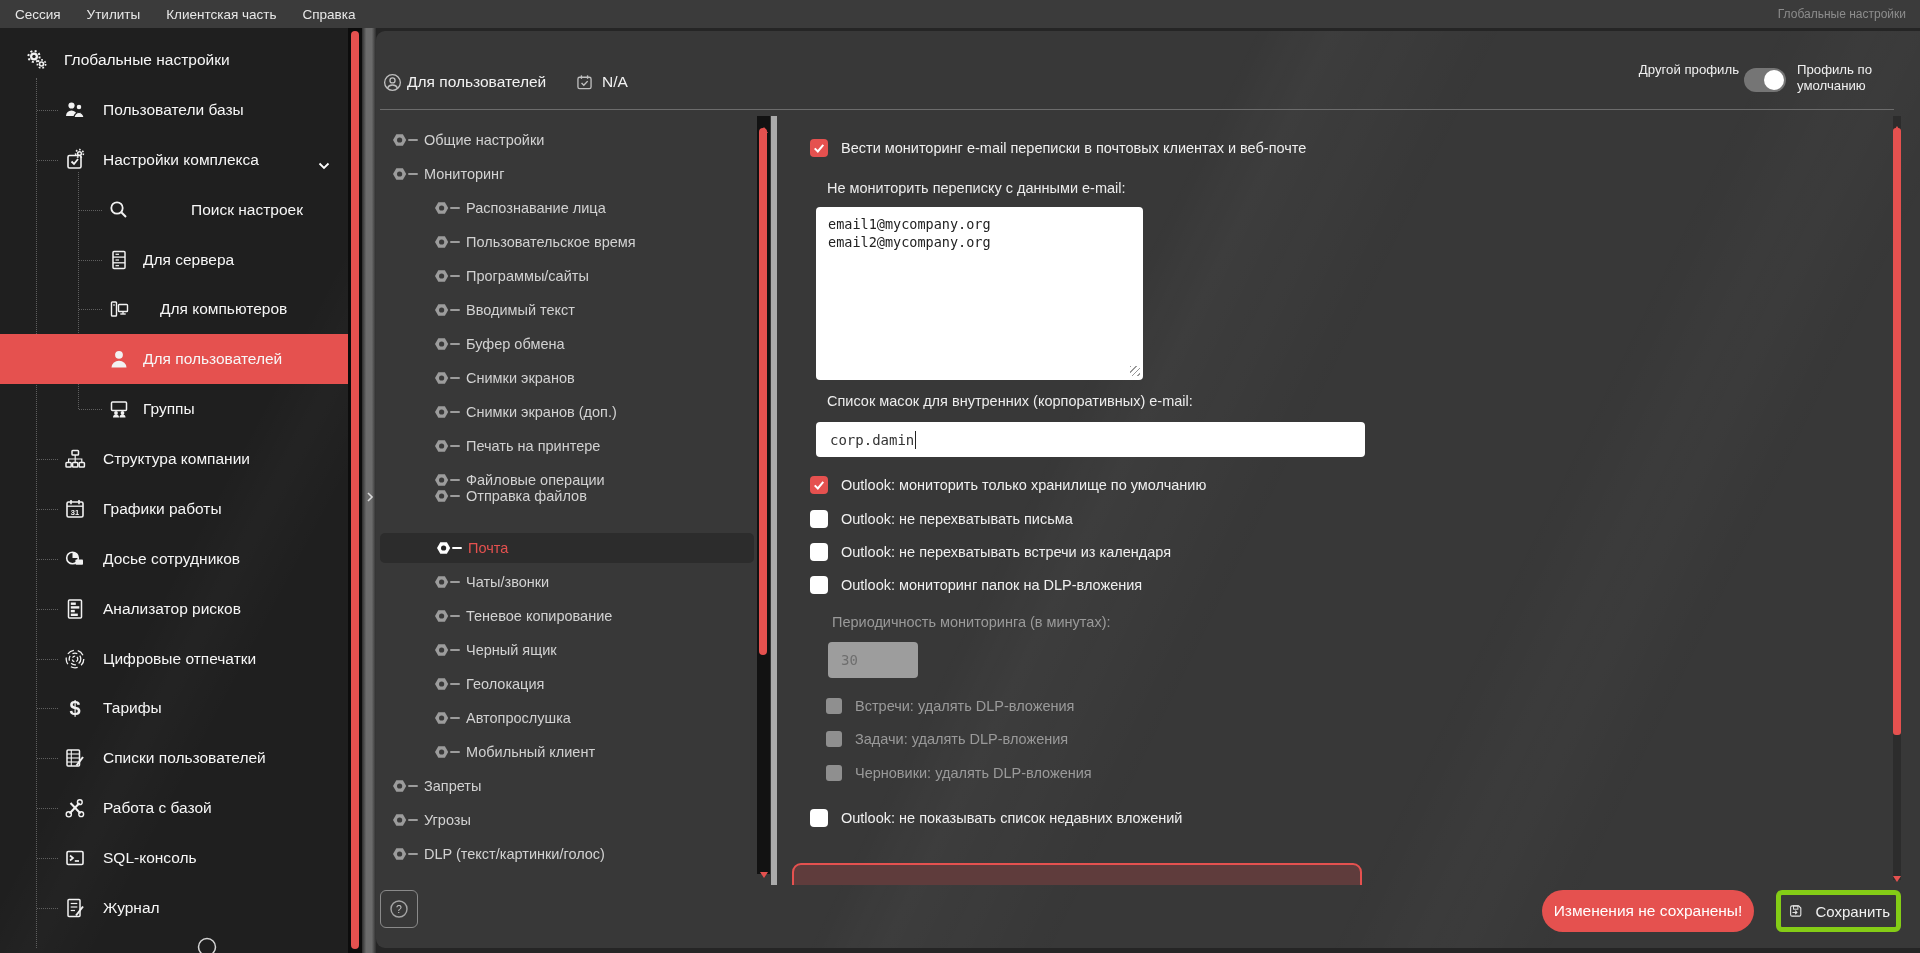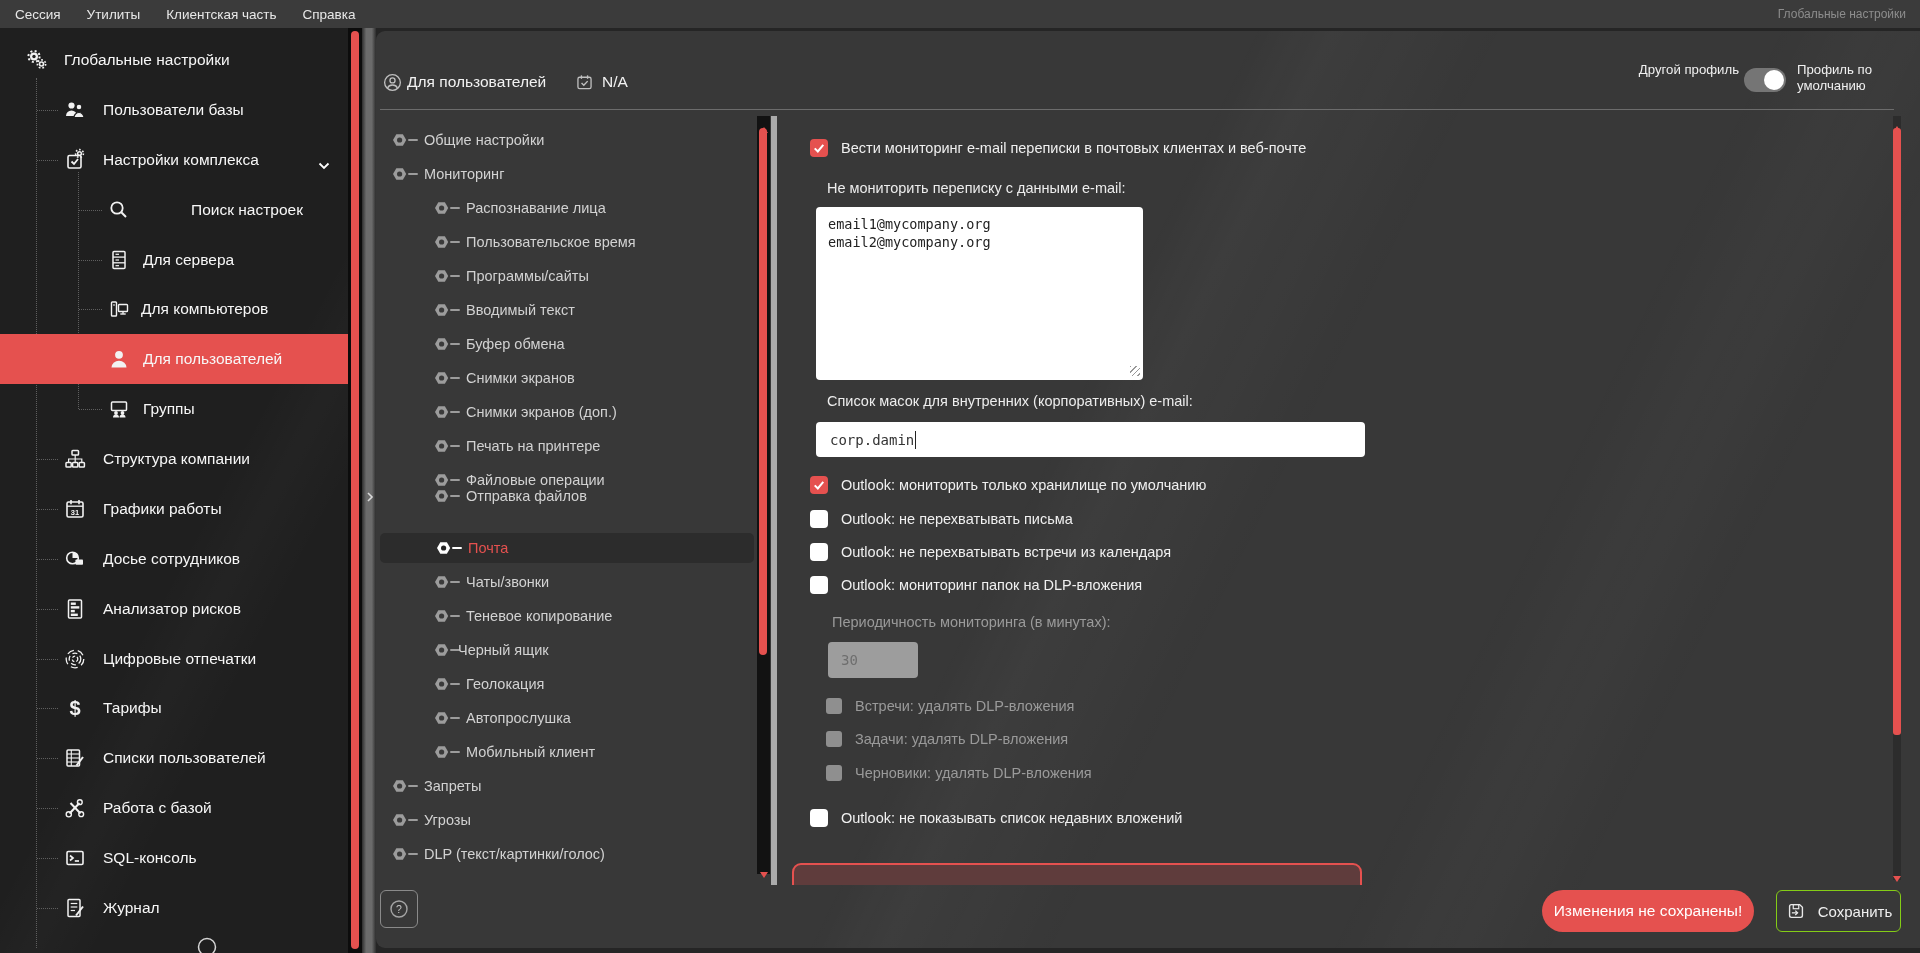--- a/index.html
+++ b/index.html
@@ -86,21 +86,21 @@
       box-sizing:border-box;display:flex;align-items:center;padding-left:13px;
       font-family:"DejaVu Sans Mono",monospace;font-size:14px;color:#6e6e6e}
   #red-row{position:absolute;left:14px;top:747px;width:570px;height:42px;background:#5f3c3c;
       border:2px solid #e5514f;border-radius:9px;box-sizing:border-box}
 
   
   #help-btn{position:absolute;left:380px;top:890px;width:38px;height:38px;border:1px solid #8a8a8a;
       border-radius:6px;box-sizing:border-box;display:flex;align-items:center;justify-content:center;background:transparent}
   #unsaved-btn{position:absolute;left:1542px;top:890px;width:212px;height:42px;border-radius:21px;background:#e5514f;
       display:flex;align-items:center;justify-content:center;color:#fff;font-size:15.5px;border:none}
-  #save-btn{position:absolute;left:1776px;top:890px;width:125px;height:42px;border:1px solid #84cc16;border-radius:6px;
+  #save-btn{position:absolute;left:1776px;top:890px;width:125px;height:42px;border:5px solid #84cc16;border-radius:6px;
       box-sizing:border-box;display:flex;align-items:center;justify-content:center;gap:11px;background:transparent;
       color:#f0f0f0;font-size:15px}
 </style>
 </head>
 <body>
 
 <div id="menubar">
     <span class="menu-item">Сессия</span>
     <span class="menu-item">Утилиты</span>
     <span class="menu-item">Клиентская часть</span>
@@ -168,21 +168,21 @@
     </div>
     <div class="stub" style="left: 79px; top: 281px; width: 23px;"></div>
     <div class="srow" style="top: 261px; height: 40px;">
       <span class="sicon" style="left: 106px;"><svg width="26" height="26" viewBox="0 0 26 26">
           <rect x="5.5" y="6" width="5" height="14" rx="0.8" fill="none" stroke="#f2f2f2" stroke-width="1.4"></rect>
           <line x1="7" y1="9" x2="9" y2="9" stroke="#f2f2f2" stroke-width="1.1"></line>
           <rect x="12.5" y="8.5" width="9" height="7" rx="0.8" fill="none" stroke="#f2f2f2" stroke-width="1.4"></rect>
           <line x1="17" y1="15.5" x2="17" y2="17.8" stroke="#f2f2f2" stroke-width="1.4"></line>
           <line x1="14.3" y1="18" x2="19.7" y2="18" stroke="#f2f2f2" stroke-width="1.4"></line>
         </svg></span>
-      <span class="slabel" style="left: 141px;">Для компьютеров</span>
+      <span class="slabel" style="left: 160px;">Для компьютеров</span>
     </div>
     <div class="stub" style="left: 79px; top: 331px; width: 23px;"></div>
     <div class="srow sel" style="top: 306px; height: 50px;">
       <span class="sicon" style="left: 106px;"><svg width="26" height="26" viewBox="0 0 26 26">
           <circle cx="13" cy="8.8" r="3.9" fill="#f2f2f2"></circle>
           <path d="M5.5 21.5 a7.5 6.8 0 0 1 15 0 z" fill="#f2f2f2"></path>
         </svg></span>
       <span class="slabel" style="left: 143px;">Для пользователей</span>
     </div>
     <div class="stub" style="left: 79px; top: 381px; width: 23px;"></div>
@@ -461,21 +461,21 @@
           <rect x="16" y="5.9" width="10" height="2.2" rx="1.1" fill="#9c9c9c"></rect>
         </svg></span>
       <span class="tlabel" style="left: 88px;">Теневое копирование</span>
     </div>
     <div class="trow" style="top: 519px;">
       <span class="tnut" style="left: 56px;"><svg width="28" height="14" viewBox="0 0 28 14">
           <polygon points="1,7 4.3,1.3 10.9,1.3 14.2,7 10.9,12.7 4.3,12.7" fill="#9c9c9c"></polygon>
           <circle cx="7.6" cy="7" r="2.6" fill="#3a3a3a"></circle>
           <rect x="16" y="5.9" width="10" height="2.2" rx="1.1" fill="#9c9c9c"></rect>
         </svg></span>
-      <span class="tlabel" style="left: 80px;">Черный ящик</span>
+      <span class="tlabel" style="left: 88px;">Черный ящик</span>
     </div>
     <div class="trow" style="top: 553px;">
       <span class="tnut" style="left: 56px;"><svg width="28" height="14" viewBox="0 0 28 14">
           <polygon points="1,7 4.3,1.3 10.9,1.3 14.2,7 10.9,12.7 4.3,12.7" fill="#9c9c9c"></polygon>
           <circle cx="7.6" cy="7" r="2.6" fill="#3a3a3a"></circle>
           <rect x="16" y="5.9" width="10" height="2.2" rx="1.1" fill="#9c9c9c"></rect>
         </svg></span>
       <span class="tlabel" style="left: 88px;">Геолокация</span>
     </div>
     <div class="trow" style="top: 621px;">

